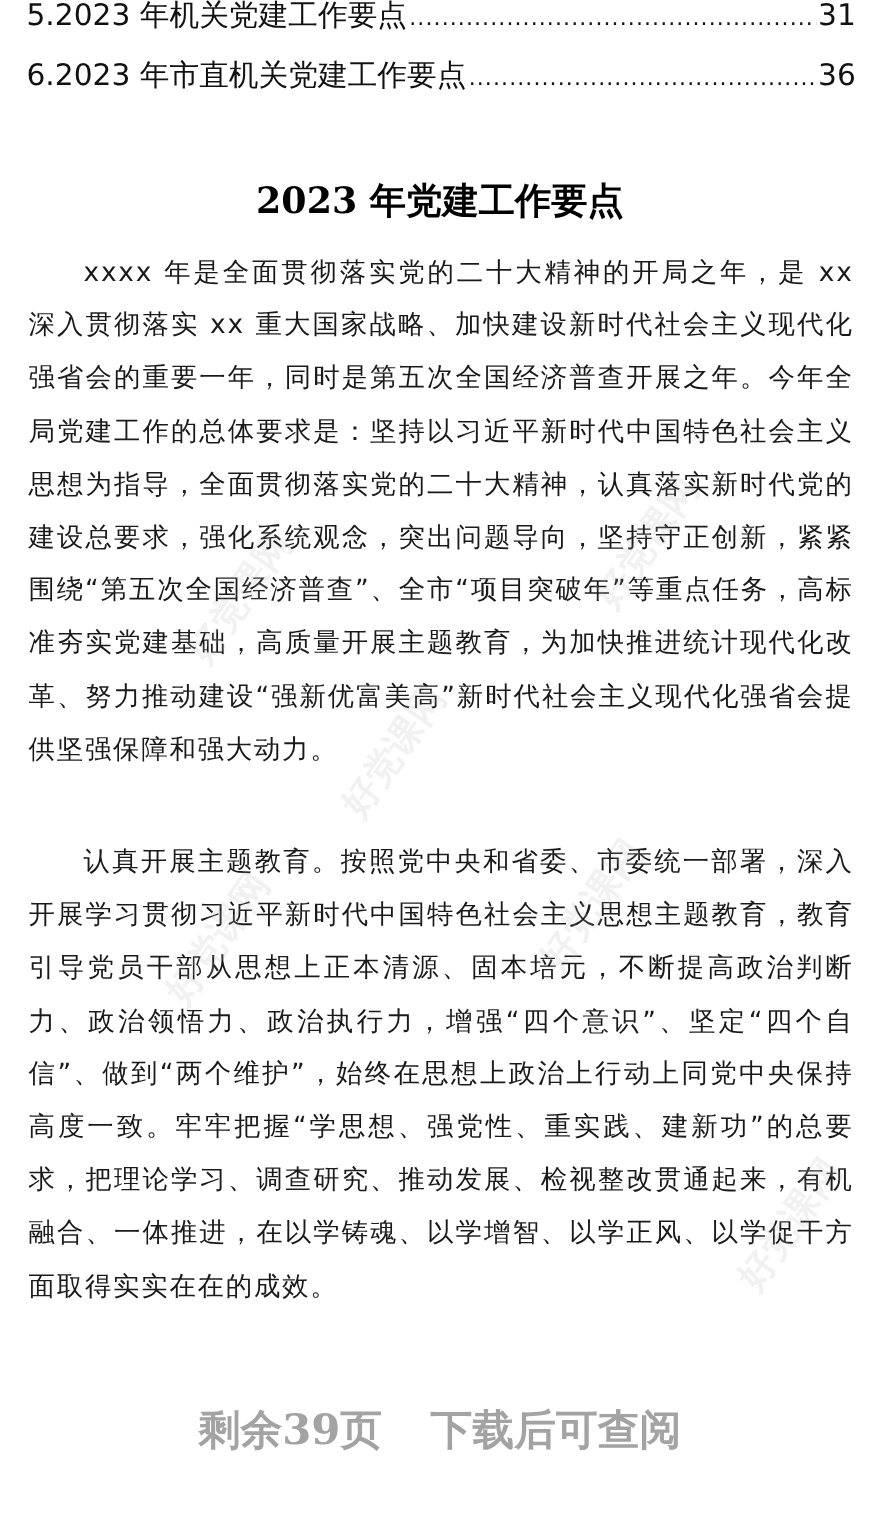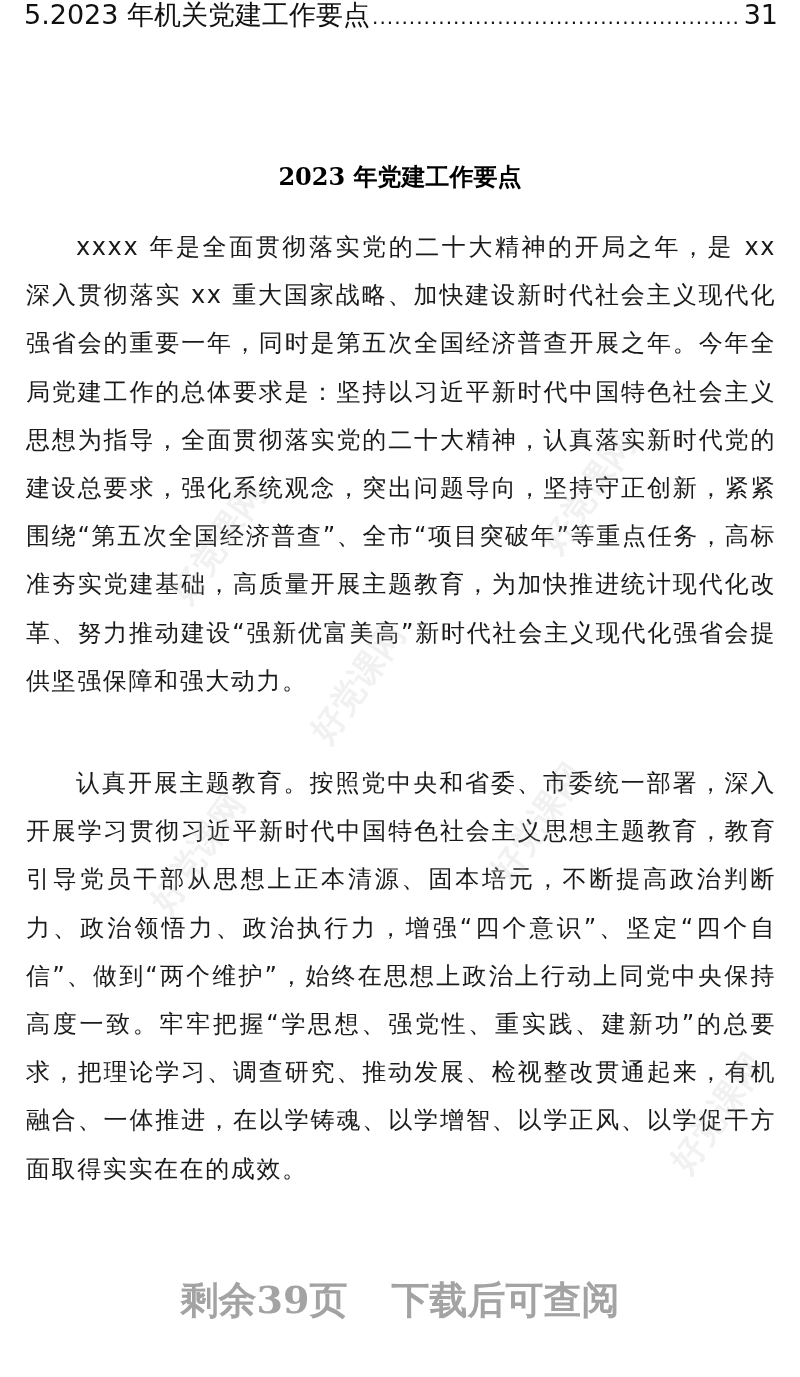--- a/index.html
+++ b/index.html
@@ -44,21 +44,21 @@
     .toc-row .page { white-space: nowrap; }
 
     .doc-title {
       position: absolute;
       left: 0;
       right: 0;
       top: 136px;
       text-align: center;
       font-family: "DejaVu Serif", "Liberation Serif", serif;
       font-weight: bold;
-      font-size: 24px;
+      font-size: 33px;
       line-height: 50px;
       color: #000;
     }
 
     .para {
       position: absolute;
       left: 26px;
       width: 750px;
       font-family: "DejaVu Sans", "Liberation Sans", sans-serif;
       font-size: 24px;
@@ -99,20 +99,25 @@
   </style>
 </head>
 <body>
 
 <div class="toc">
   <div class="toc-row">
     <span class="label">5.2023 年机关党建工作要点</span>
     <span class="leader"></span>
     <span class="page">31</span>
   </div>
+  <div class="toc-row">
+    <span class="label">6.2023 年市直机关党建工作要点</span>
+    <span class="leader"></span>
+    <span class="page">36</span>
+  </div>
 </div>
 
 <h1 class="doc-title">2023 年党建工作要点</h1>
 
 <p class="para para-1">xxxx 年是全面贯彻落实党的二十大精神的开局之年，是 xx 深入贯彻落实 xx 重大国家战略、加快建设新时代社会主义现代化强省会的重要一年，同时是第五次全国经济普查开展之年。今年全局党建工作的总体要求是：坚持以习近平新时代中国特色社会主义思想为指导，全面贯彻落实党的二十大精神，认真落实新时代党的建设总要求，强化系统观念，突出问题导向，坚持守正创新，紧紧围绕“第五次全国经济普查”、全市“项目突破年”等重点任务，高标准夯实党建基础，高质量开展主题教育，为加快推进统计现代化改革、努力推动建设“强新优富美高”新时代社会主义现代化强省会提供坚强保障和强大动力。</p>
 <p class="para para-2">认真开展主题教育。按照党中央和省委、市委统一部署，深入开展学习贯彻习近平新时代中国特色社会主义思想主题教育，教育引导党员干部从思想上正本清源、固本培元，不断提高政治判断力、政治领悟力、政治执行力，增强“四个意识”、坚定“四个自信”、做到“两个维护”，始终在思想上政治上行动上同党中央保持高度一致。牢牢把握“学思想、强党性、重实践、建新功”的总要求，把理论学习、调查研究、推动发展、检视整改贯通起来，有机融合、一体推进，在以学铸魂、以学增智、以学正风、以学促干方面取得实实在在的成效。</p>
 
 <div class="watermark" style="left:150px; top:520px;">好党课网</div>
 <div class="watermark" style="left:520px; top:470px;">好党课网</div>
 <div class="watermark" style="left:290px; top:660px;">好党课网</div>

